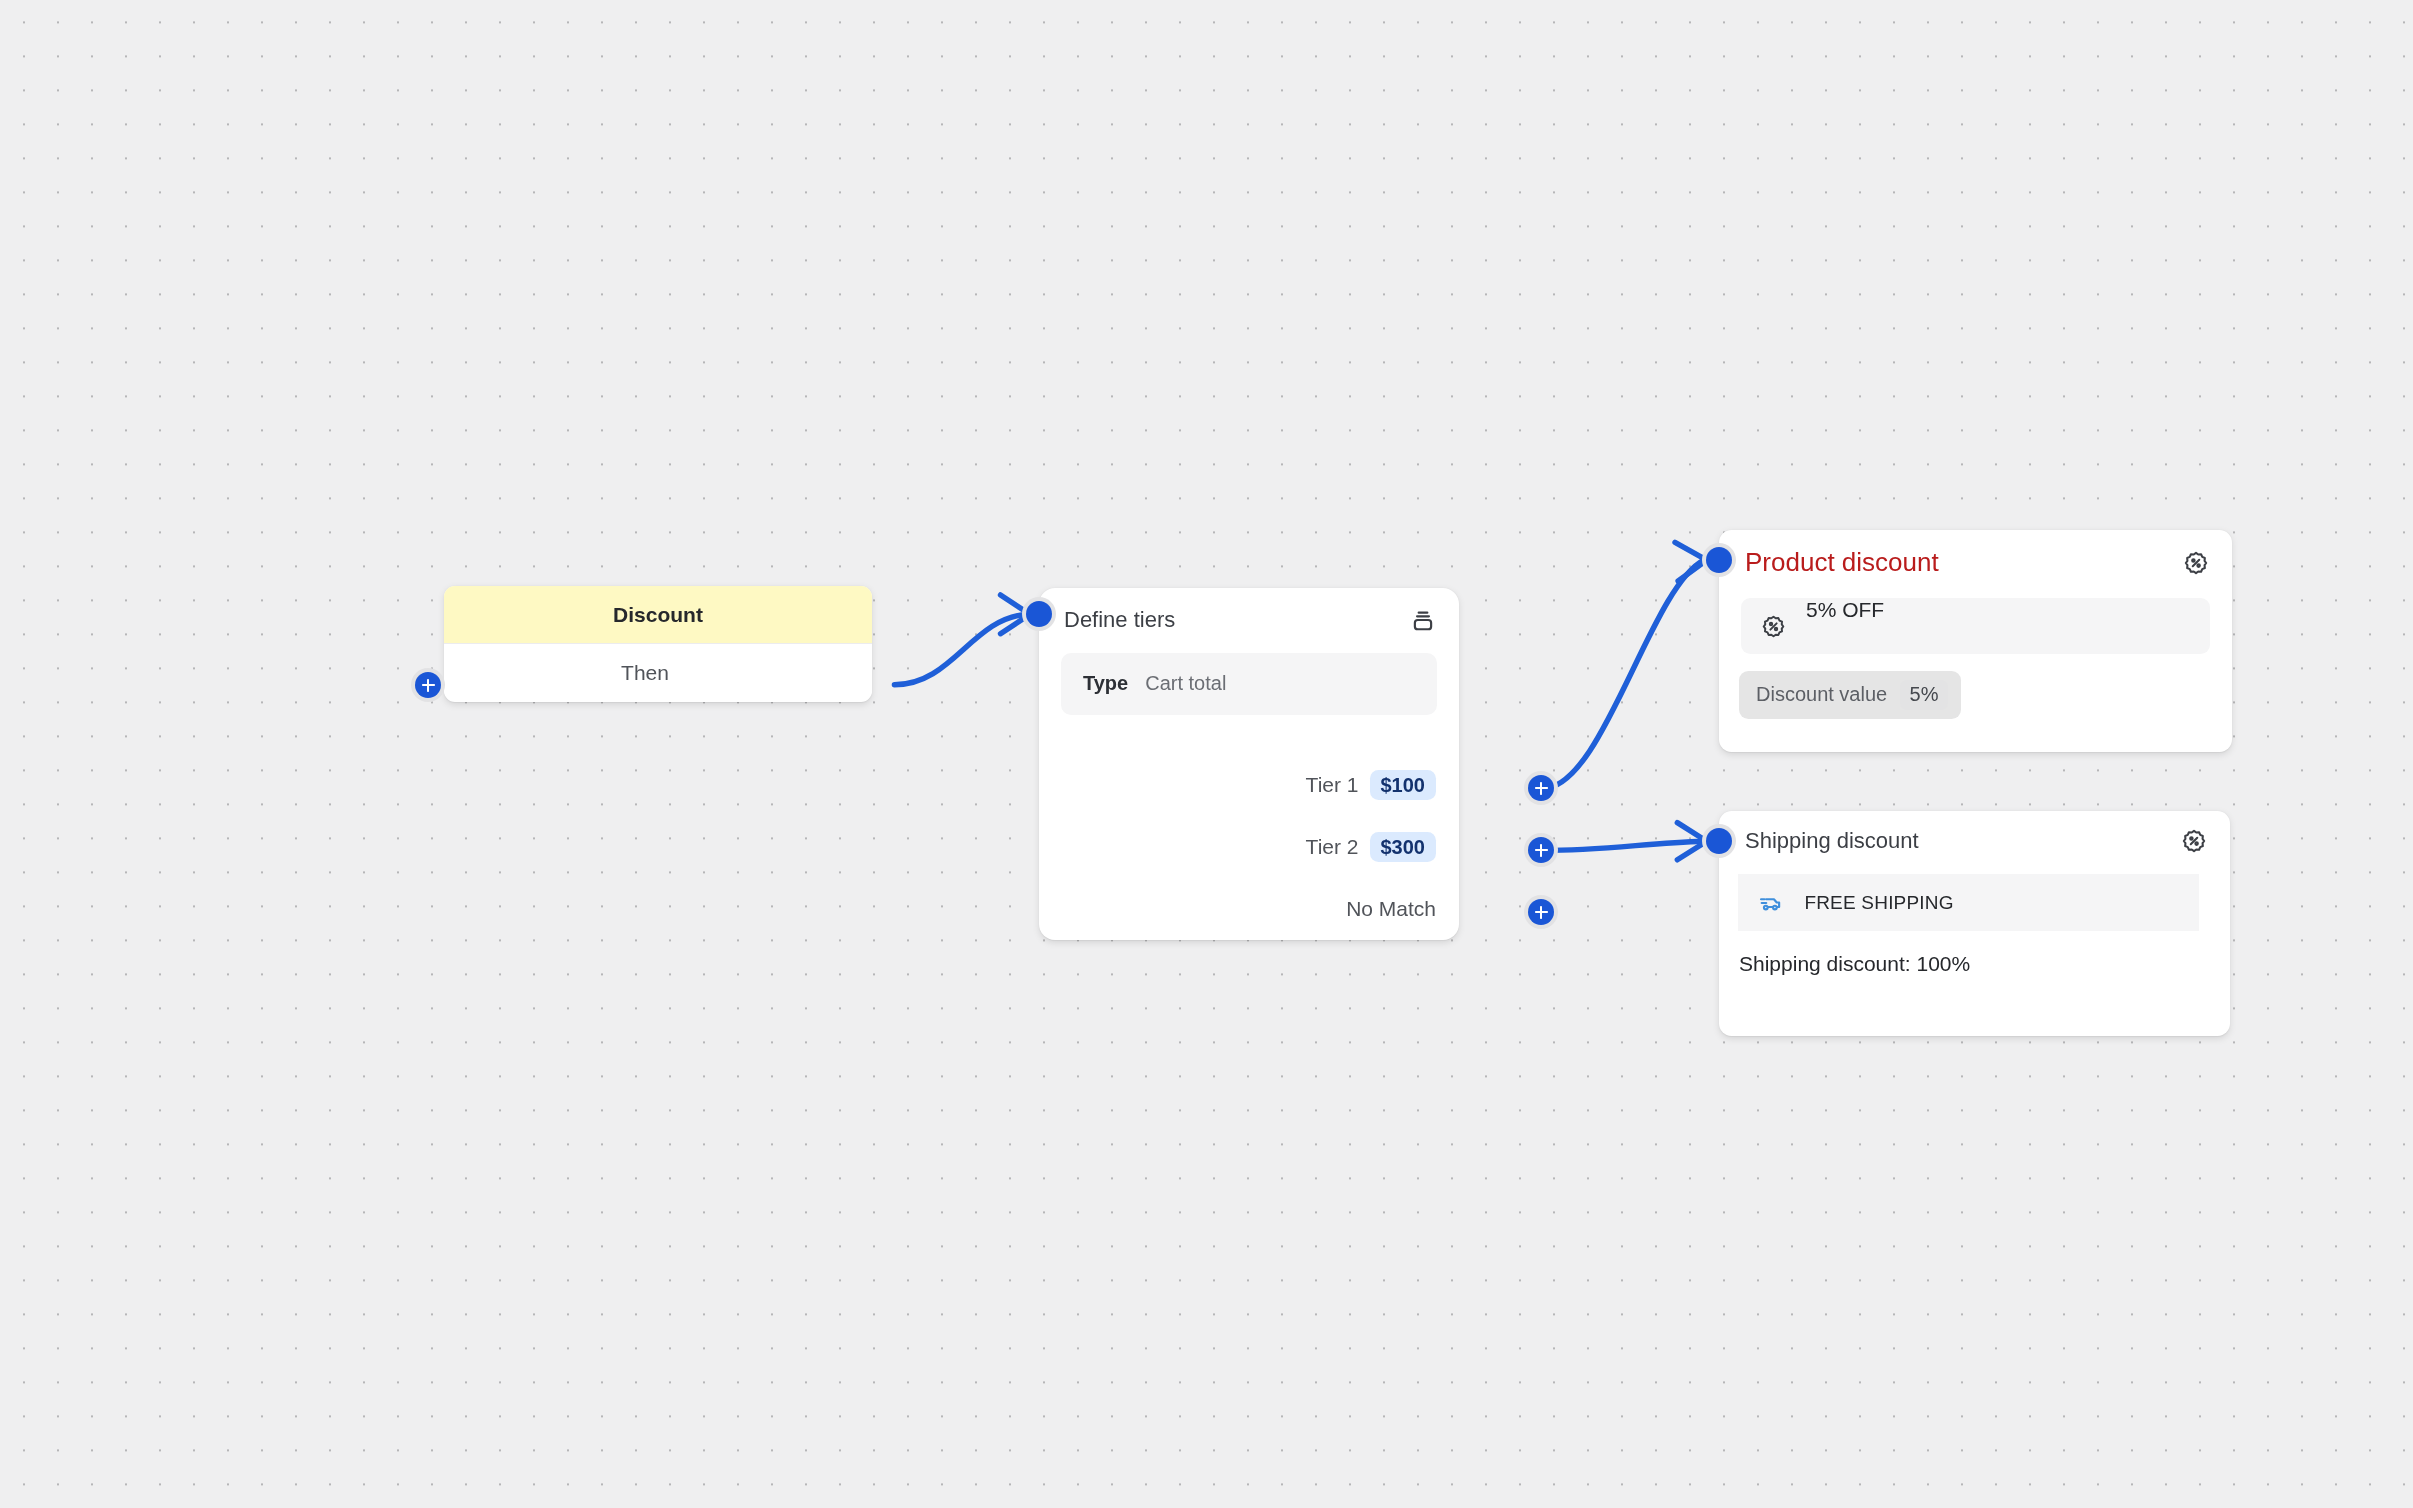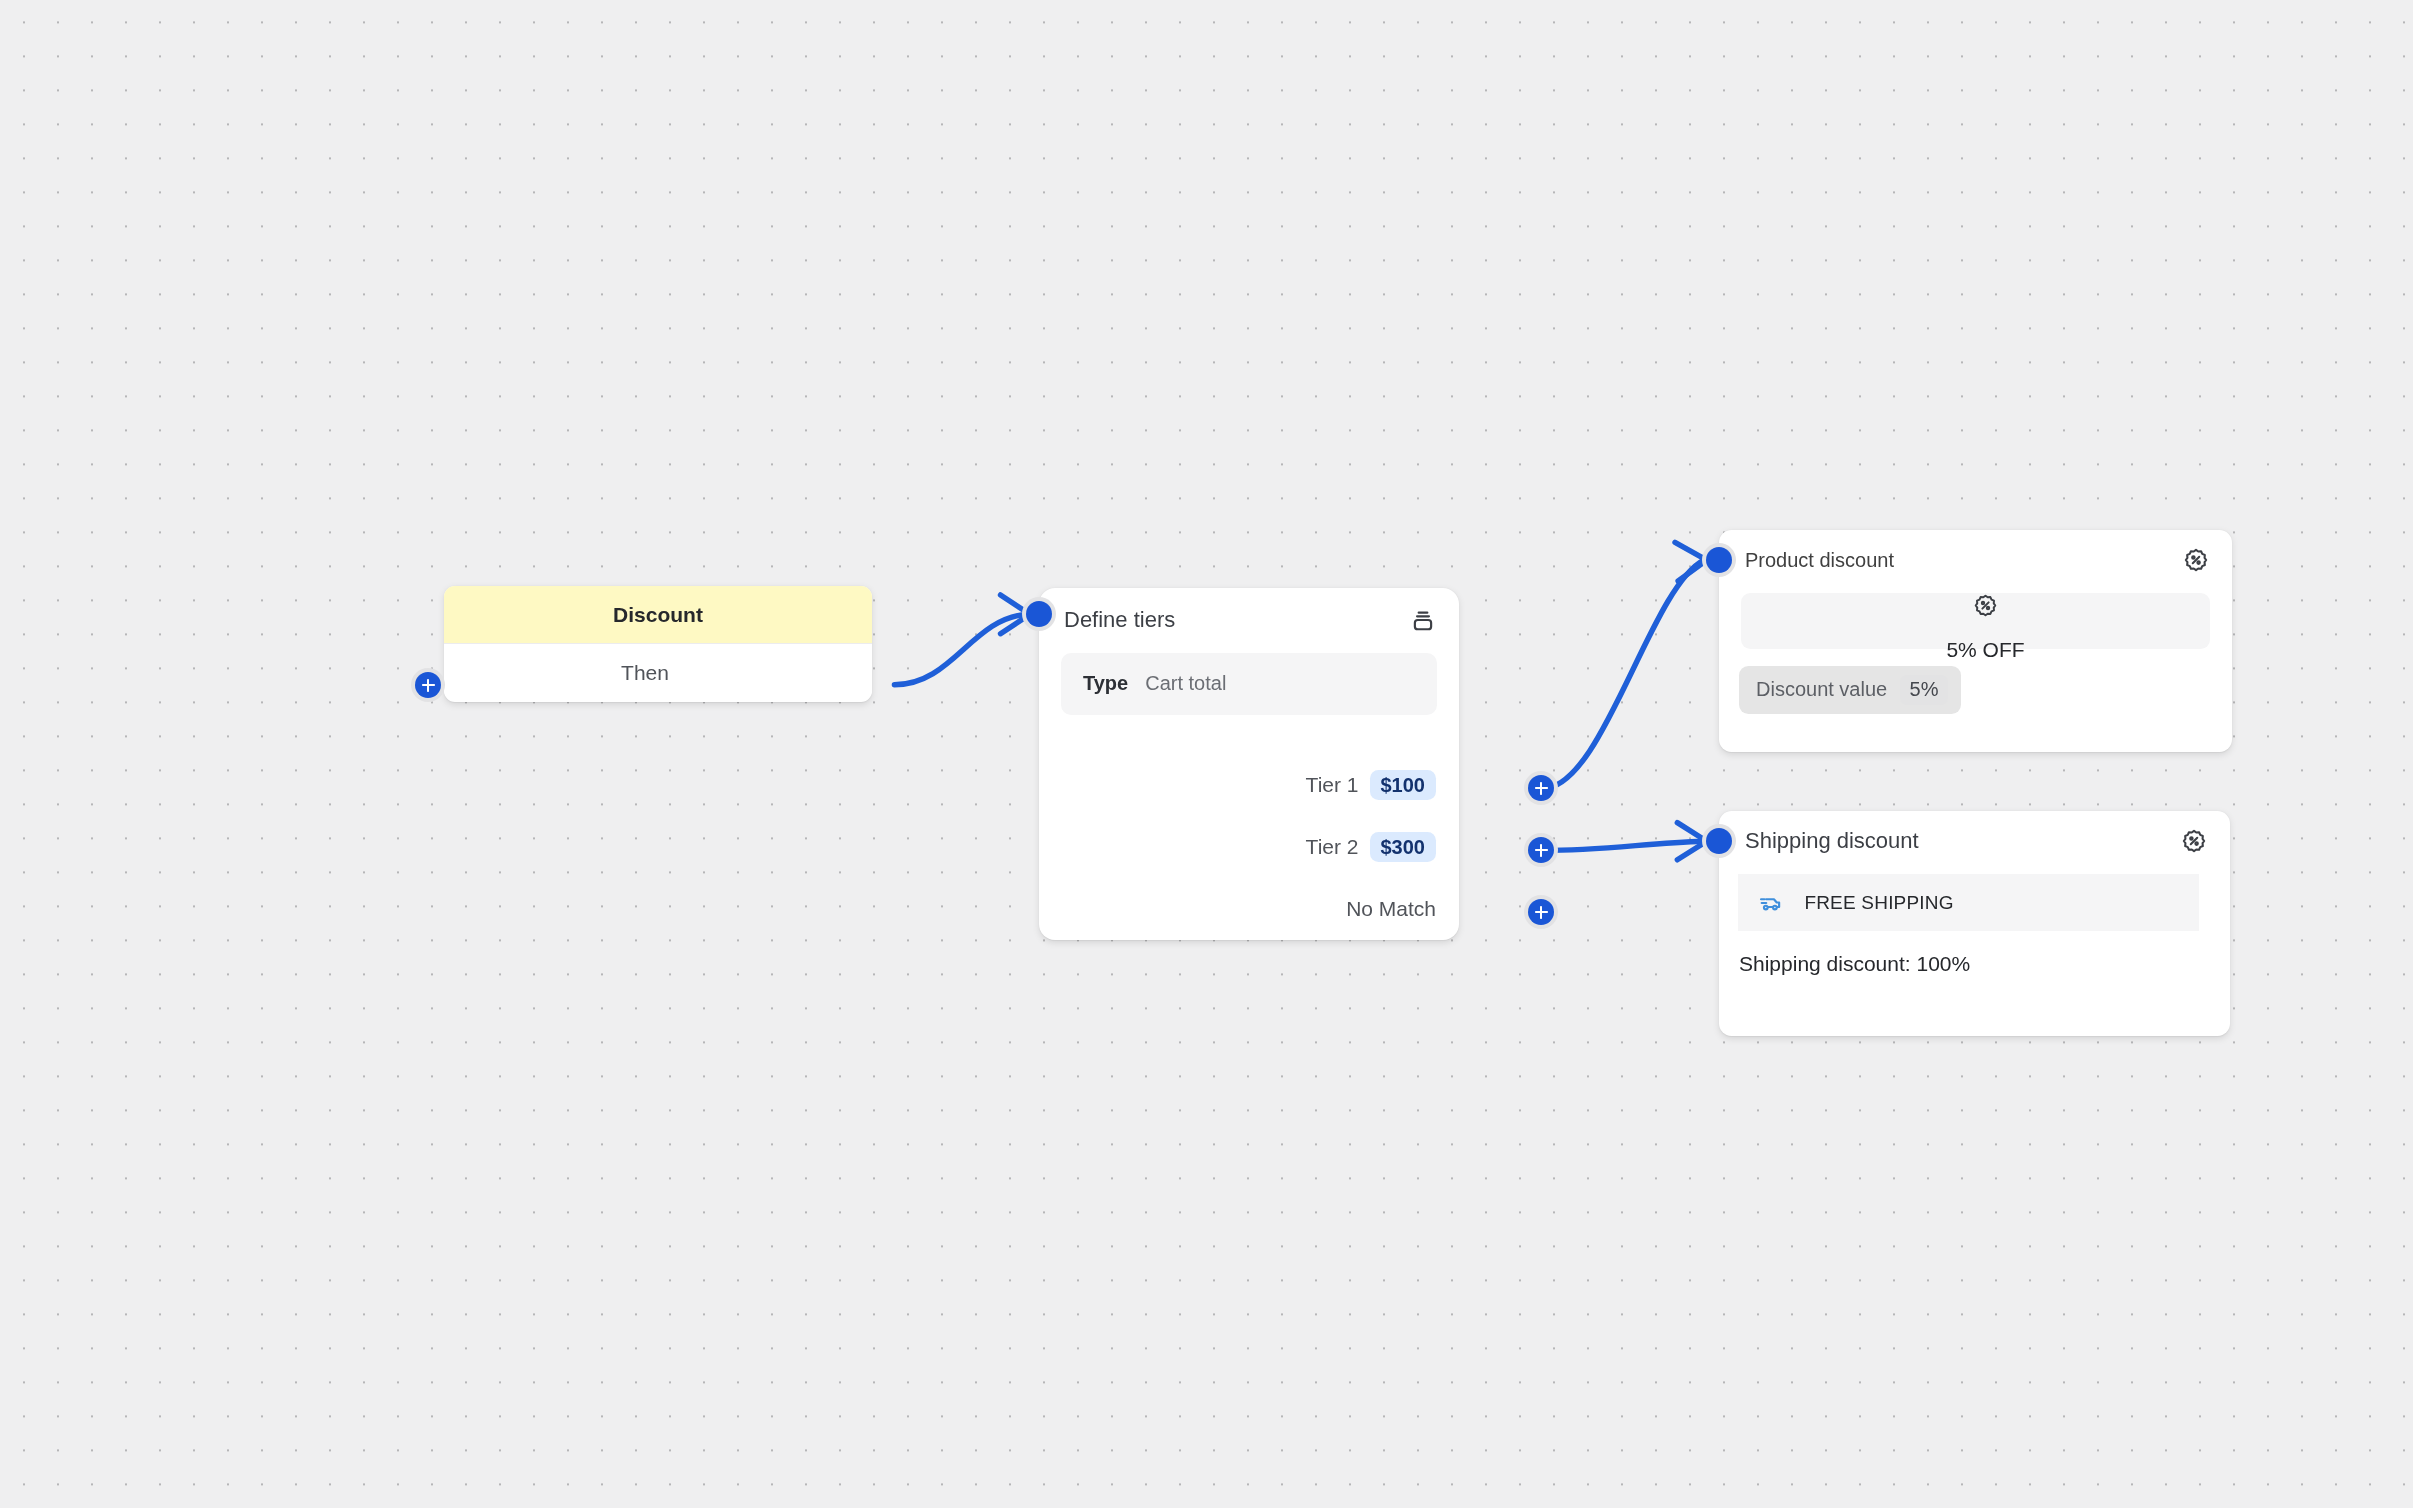--- a/index.html
+++ b/index.html
@@ -180,33 +180,31 @@
     left: 1719px; top: 530px;
     width: 513px; height: 222px;
   }
   #node-product .card-header {
     display: flex;
     align-items: center;
     justify-content: space-between;
     padding: 17px 23px 0 26px;
   }
   #node-product .card-title {
-    font-size: 20px;
-    color: #404040;
+    font-size: 26px;
+    color: #b91c1c;
   }
   .action-row {
     margin: 20px 22px 0 22px;
     height: 56px;
     background: #f5f5f6;
     border-radius: 9.3px;
     display: flex;
-    align-items: center;
     gap: 20px;
     padding-left: 20px;
-    flex-direction: column;
   }
   .action-row .action-text {
     font-size: 21px;
     color: #26282c;
   }
   .kv-pill {
     margin: 17px 0 0 20px;
     display: inline-flex;
     align-items: center;
     gap: 12.4px;

